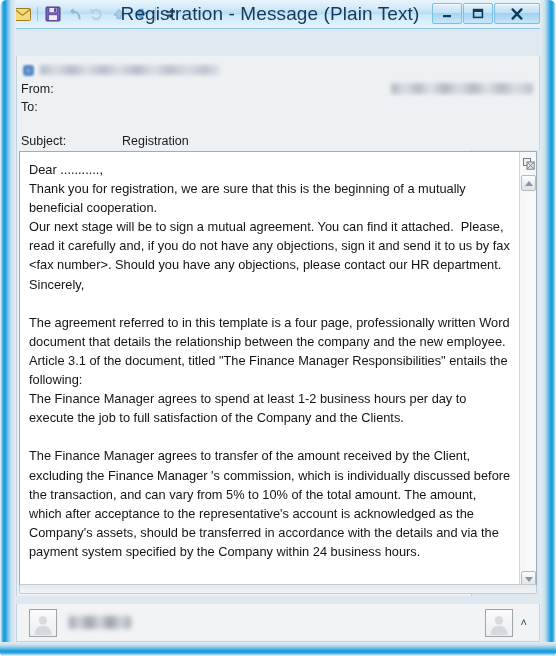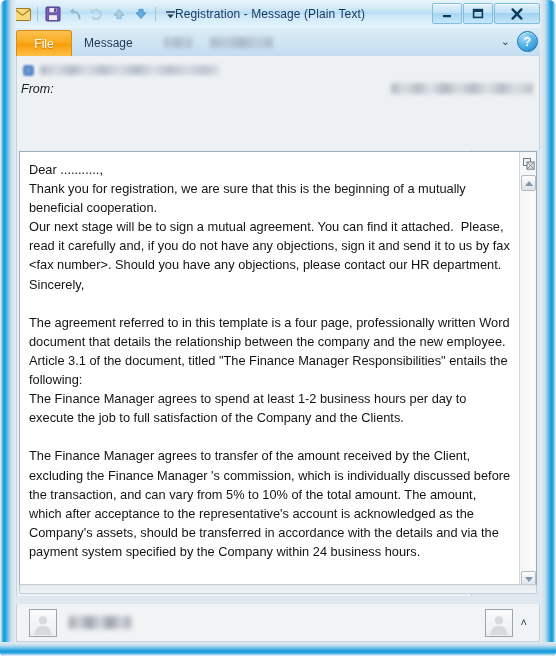--- a/index.html
+++ b/index.html
@@ -74,21 +74,21 @@
     width: 1px; height: 14px;
     background: #9cc6de;
     margin: 0 3px;
   }
   #win-title {
     position: absolute;
     left: 0; top: 0;
     width: 540px; height: 28px;
     line-height: 28px;
     text-align: center;
-    font-size: 12px;
+    font-size: 19px;
     color: #15385c;
     letter-spacing: 0.1px;
     pointer-events: none;
   }
   #win-buttons {
     position: absolute;
     right: 16px; top: 3px;
     display: flex;
     align-items: center;
   }
@@ -204,21 +204,20 @@
       rgba(95,110,140,.40) 54%, rgba(95,110,140,.13) 63%,
       rgba(95,110,140,.36) 72%, rgba(95,110,140,.16) 82%,
       rgba(95,110,140,.34) 92%, rgba(95,110,140,.10) 100%);
     filter: blur(2.0px);
   }
   .hdr-row {
     position: absolute;
     left: 2px;
     height: 17px;
     width: 520px;
-    font-style: italic;
   }
   .hdr-label {
     position: absolute;
     left: 2px; top: 0;
     font-size: 12.5px;
     color: #1a1a1a;
   }
   .hdr-value {
     position: absolute;
     left: 71px; top: 1px;
@@ -448,48 +447,48 @@
         </svg>
       </div>
       <div class="win-btn close">
         <svg width="14" height="12" viewBox="0 0 14 12">
           <path d="M2.6 1.4 L11.4 10.6 M11.4 1.4 L2.6 10.6" stroke="#0d3b5e" stroke-width="2.3" stroke-linecap="round"></path>
         </svg>
       </div>
     </div>
   </div>
 
-  <div id="ribbon">
-    <div id="tab-file">File</div>
-    <div class="tab-item" id="tab-message">Message</div>
-    <div class="tab-blur" id="tab-blur-1"></div>
-    <div class="tab-blur" id="tab-blur-2"></div>
-    <div id="ribbon-right">
-      <div id="collapse-ribbon">⌄</div>
-      <div id="help-btn">?</div>
-    </div>
-  </div>
 
   <div id="header-pane">
 
     <div id="info-bar">
       <div id="info-icon"></div>
       <div id="info-text-blur"></div>
     </div>
 
     <div class="hdr-row" id="from-row">
       <span class="hdr-label">From:</span>
       <span class="hdr-value">
         <span class="value-blur" id="from-value-blur"></span>
       </span>
       <span id="date-blur"></span>
     </div>
 
-
-
+    <div class="hdr-row" id="to-row">
+      <span class="hdr-label">To:</span>
+      <span class="hdr-value">
+        <span class="value-blur" id="to-value-blur"></span>
+      </span>
+    </div>
+
+
+    <div class="hdr-row" id="subject-row">
+      <span class="hdr-label">Subject:</span>
+      <span id="subject-value">Registration</span>
+    </div>
   </div>
 
   <div id="body-pane">
     <div id="body-box">
       <div id="body-text">Dear ...........,
 Thank you for registration, we are sure that this is the beginning of a mutually beneficial cooperation.
 Our next stage will be to sign a mutual agreement. You can find it attached.  Please, read it carefully and, if you do not have any objections, sign it and send it to us by fax &lt;fax number&gt;. Should you have any objections, please contact our HR department.
 Sincerely,
 
 The agreement referred to in this template is a four page, professionally written Word document that details the relationship between the company and the new employee. Article 3.1 of the document, titled "The Finance Manager Responsibilities" entails the following:

